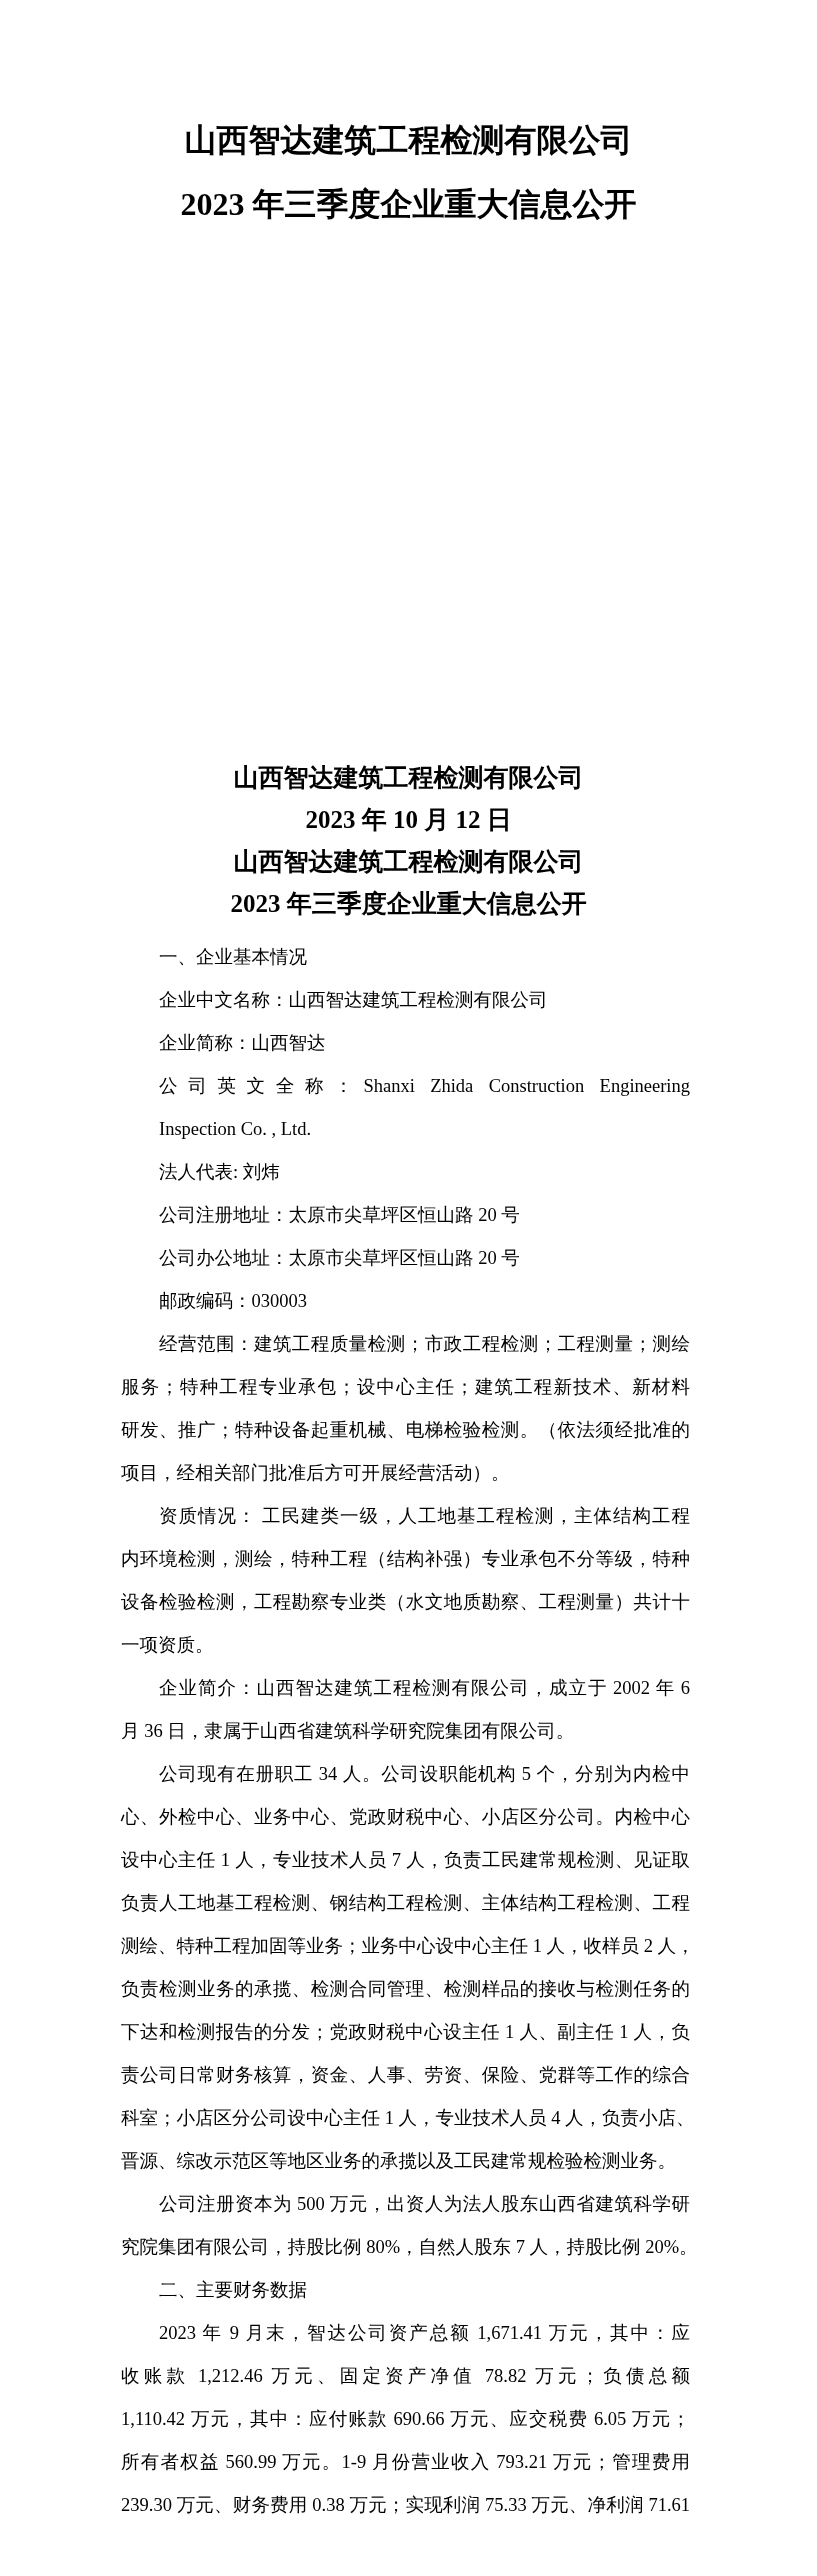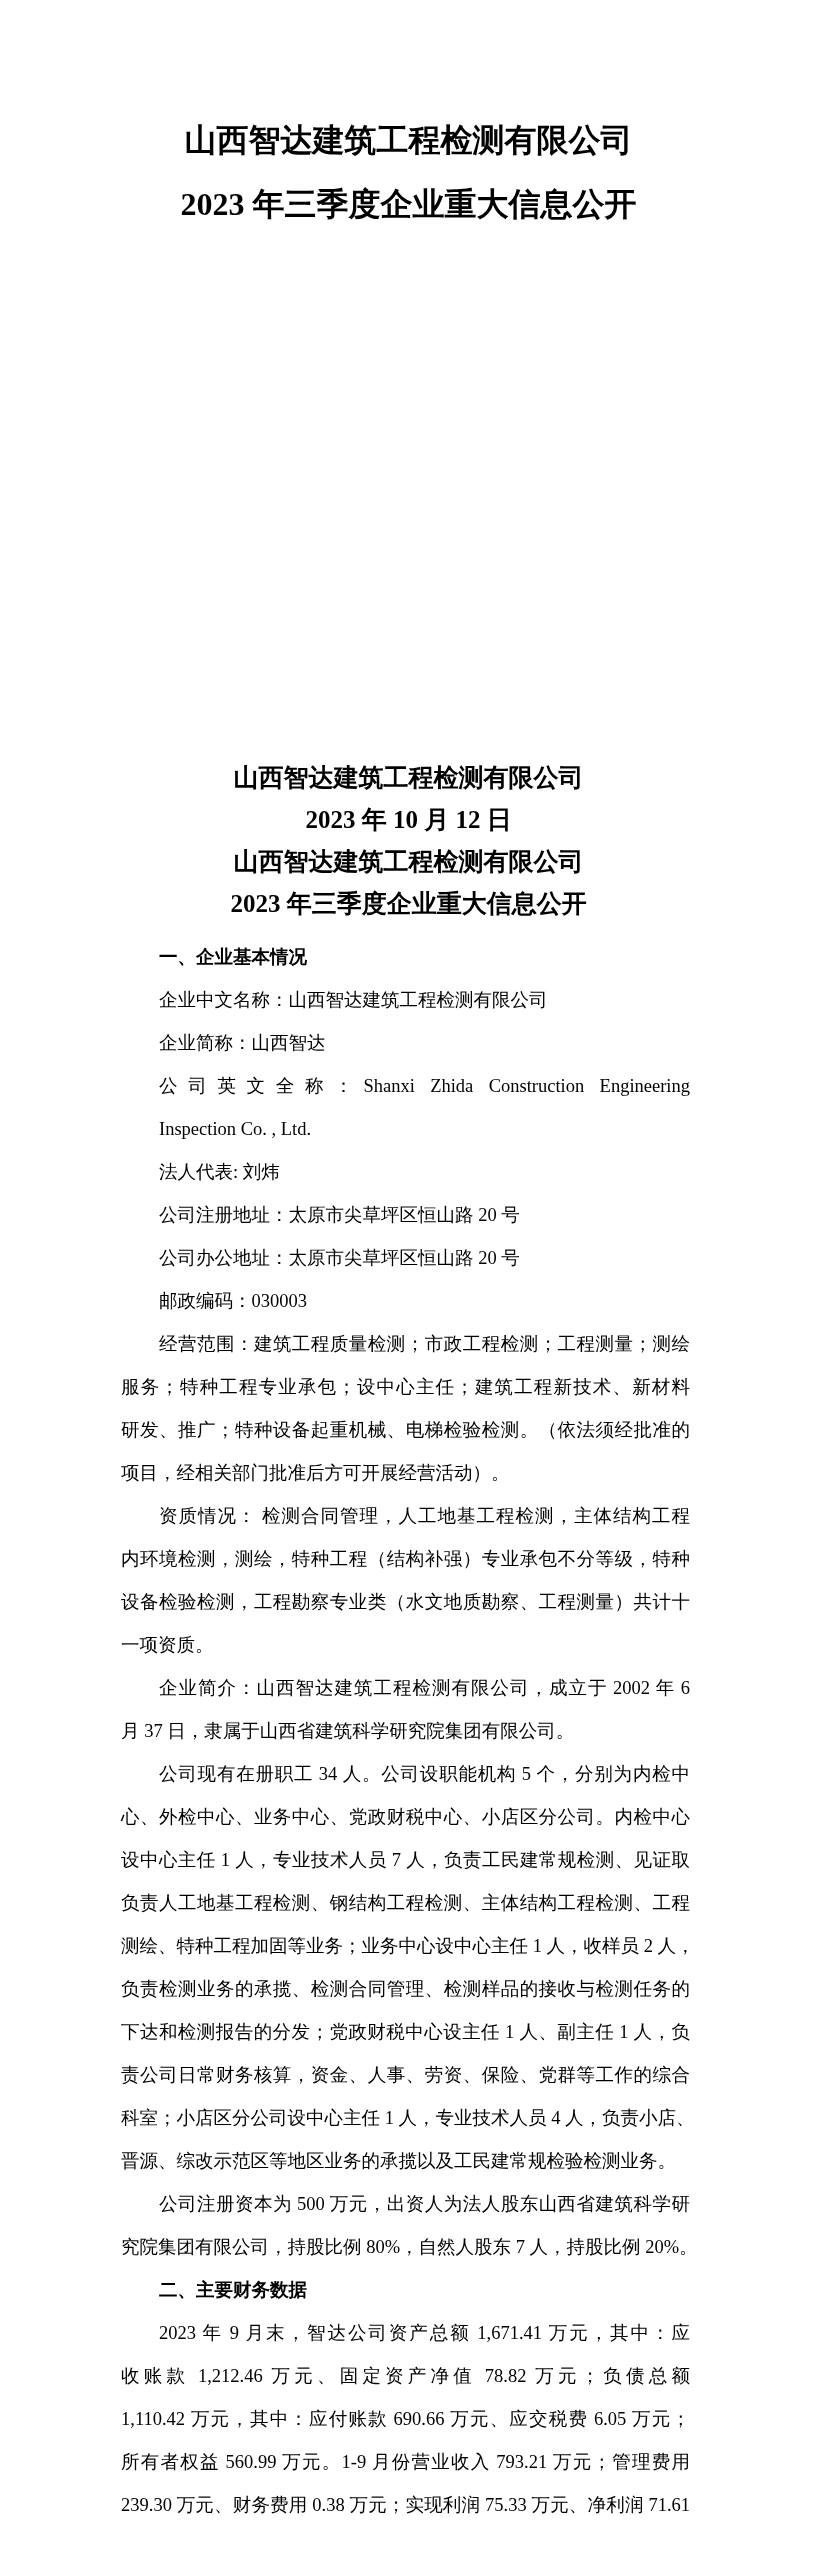--- a/index.html
+++ b/index.html
@@ -41,21 +41,21 @@
     padding-left: 121px;
     padding-right: 127px;
   }
   .doc-body .line {
     font-size: 18.5px;
     line-height: 43px;
     white-space: nowrap;
     text-align: left;
   }
   .doc-body .line.ind { text-indent: 38px; }
-  .doc-body .line.b   { font-weight: 700; }
+  .doc-body .line.b   { font-weight: 400; }
   .doc-body .line.j   {
     text-align: justify;
     -moz-text-align-last: justify;
     text-align-last: justify;
   }
 </style>
 </head>
 <body>
 
 <div class="page">
@@ -79,26 +79,26 @@
       <div class="line j ind">公司英文全称：Shanxi Zhida Construction Engineering</div>
       <div class="line ind">Inspection Co. , Ltd.</div>
       <div class="line ind">法人代表: 刘炜</div>
       <div class="line ind">公司注册地址：太原市尖草坪区恒山路 20 号</div>
       <div class="line ind">公司办公地址：太原市尖草坪区恒山路 20 号</div>
       <div class="line ind">邮政编码：030003</div>
       <div class="line j ind">经营范围：建筑工程质量检测；市政工程检测；工程测量；测绘</div>
       <div class="line j">服务；特种工程专业承包；设中心主任；建筑工程新技术、新材料</div>
       <div class="line j">研发、推广；特种设备起重机械、电梯检验检测。（依法须经批准的</div>
       <div class="line">项目，经相关部门批准后方可开展经营活动）。</div>
-      <div class="line j ind">资质情况： 检测合同管理，人工地基工程检测，主体结构工程</div>
+      <div class="line j ind">资质情况： 工民建类一级，人工地基工程检测，主体结构工程</div>
       <div class="line j">内环境检测，测绘，特种工程（结构补强）专业承包不分等级，特种</div>
       <div class="line j">设备检验检测，工程勘察专业类（水文地质勘察、工程测量）共计十</div>
       <div class="line">一项资质。</div>
       <div class="line j ind">企业简介：山西智达建筑工程检测有限公司，成立于 2002 年 6</div>
-      <div class="line">月 37 日，隶属于山西省建筑科学研究院集团有限公司。</div>
+      <div class="line">月 36 日，隶属于山西省建筑科学研究院集团有限公司。</div>
       <div class="line j ind">公司现有在册职工 34 人。公司设职能机构 5 个，分别为内检中</div>
       <div class="line j">心、外检中心、业务中心、党政财税中心、小店区分公司。内检中心</div>
       <div class="line j">设中心主任 1 人，专业技术人员 7 人，负责工民建常规检测、见证取</div>
       <div class="line j">负责人工地基工程检测、钢结构工程检测、主体结构工程检测、工程</div>
       <div class="line j">测绘、特种工程加固等业务；业务中心设中心主任 1 人，收样员 2 人，</div>
       <div class="line j">负责检测业务的承揽、检测合同管理、检测样品的接收与检测任务的</div>
       <div class="line j">下达和检测报告的分发；党政财税中心设主任 1 人、副主任 1 人，负</div>
       <div class="line j">责公司日常财务核算，资金、人事、劳资、保险、党群等工作的综合</div>
       <div class="line j">科室；小店区分公司设中心主任 1 人，专业技术人员 4 人，负责小店、</div>
       <div class="line">晋源、综改示范区等地区业务的承揽以及工民建常规检验检测业务。</div>

